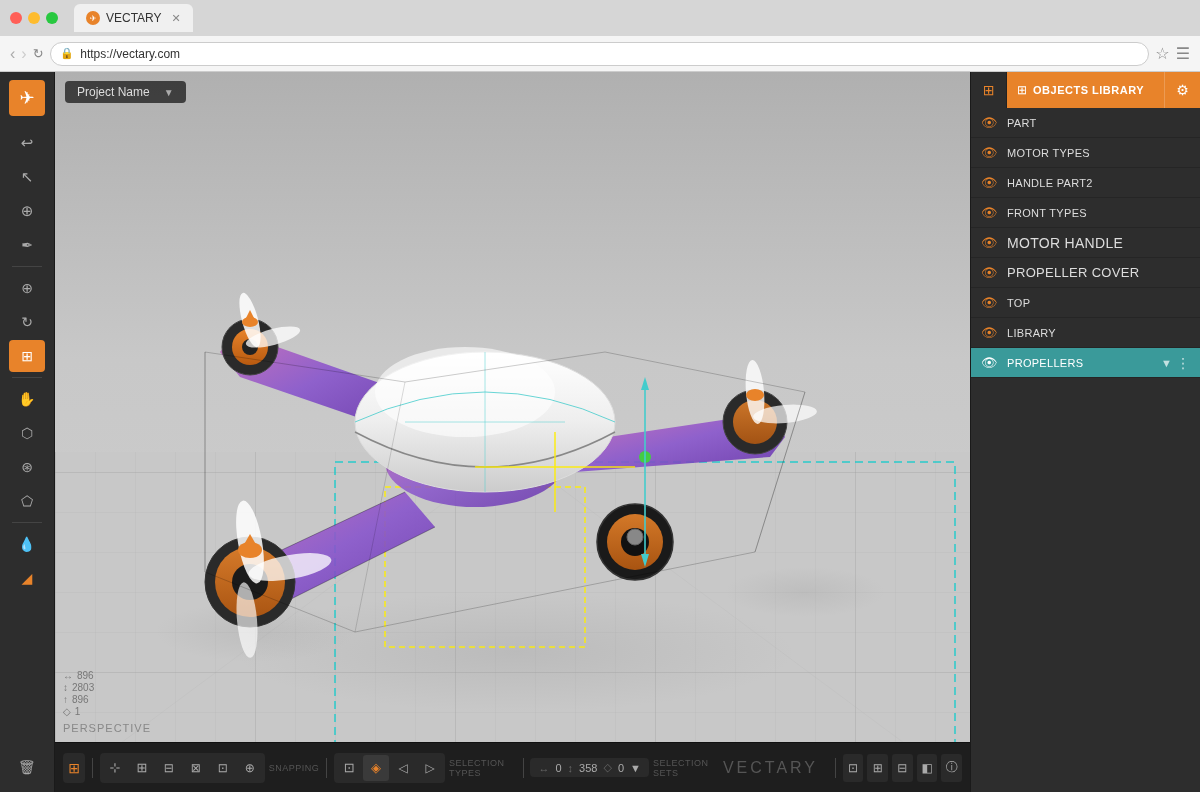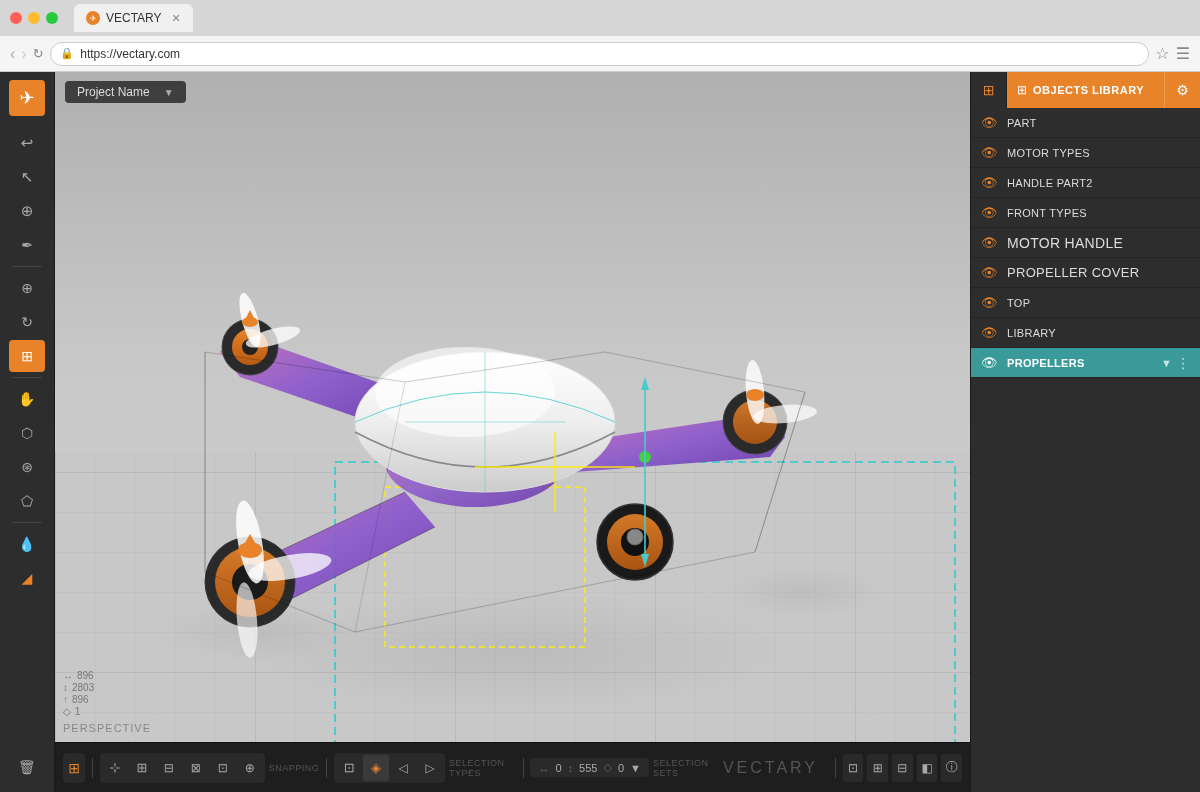--- a/index.html
+++ b/index.html
@@ -234,21 +234,21 @@
         <div style="width:26px;height:26px;display:flex;align-items:center;justify-content:center;color:#aaa;font-size:12px;cursor:pointer;">▷</div>
       </div>
       <div style="font-size:9px;color:#555;letter-spacing:0.5px;text-transform:uppercase;">SELECTION TYPES</div>
 
       <div style="width:1px;height:20px;background:#444;margin:0 3px;"></div>
 
       <div style="display:flex;align-items:center;background:#2a2a2a;border-radius:4px;padding:3px 8px;font-size:11px;color:#aaa;gap:6px;">
         <span style="color:#666;">↔</span>
         <span>0</span>
         <span style="color:#666;">↕</span>
-        <span>555</span>
+        <span>358</span>
         <span style="color:#666;">◇</span>
         <span>0</span>
         <span style="color:#aaa;cursor:pointer;">▼</span>
       </div>
       <div style="font-size:9px;color:#555;letter-spacing:0.5px;text-transform:uppercase;">SELECTION SETS</div>
 
       <div style="flex:1;"></div>
       <div style="font-size:16px;font-weight:300;color:#555;letter-spacing:3px;margin-right:10px;">VECTARY</div>
 
       <div style="width:1px;height:20px;background:#444;margin:0 3px;"></div>
@@ -309,21 +309,21 @@
         <span style="color:#ddd;font-size:11px;font-weight:500;letter-spacing:0.3px;">TOP</span>
       </div>
 
       <div style="display:flex;align-items:center;height:30px;padding:0 10px;border-bottom:1px solid #252525;cursor:pointer;">
         <span style="color:#e8832a;font-size:13px;margin-right:10px;width:16px;text-align:center;">👁</span>
         <span style="color:#ddd;font-size:11px;font-weight:500;letter-spacing:0.3px;">LIBRARY</span>
       </div>
 
       <div style="display:flex;align-items:center;height:30px;padding:0 10px;border-bottom:1px solid #252525;cursor:pointer;background:#3a9a9a;">
         <span style="color:white;font-size:13px;margin-right:10px;width:16px;text-align:center;">👁</span>
-        <span style="color:white;font-size:11px;font-weight:700;letter-spacing:0.3px;flex:1;">PROPELLERS</span>
+        <span style="color:white;font-size:11px;font-weight:400;letter-spacing:0.3px;flex:1;">PROPELLERS</span>
         <span style="color:rgba(255,255,255,0.7);font-size:11px;margin-right:4px;">▼</span>
         <span style="color:rgba(255,255,255,0.7);font-size:14px;">⋮</span>
       </div>
 
     </div>
   </div>
 
 </div>
 
 </body></html>

